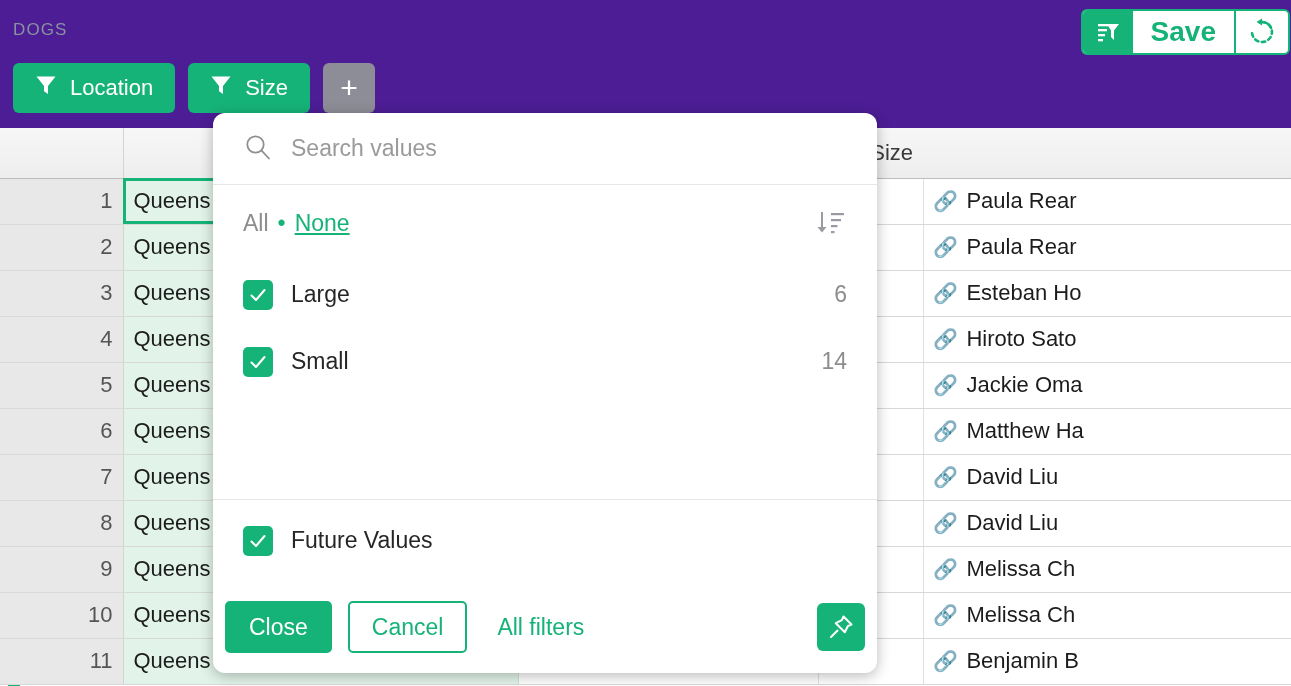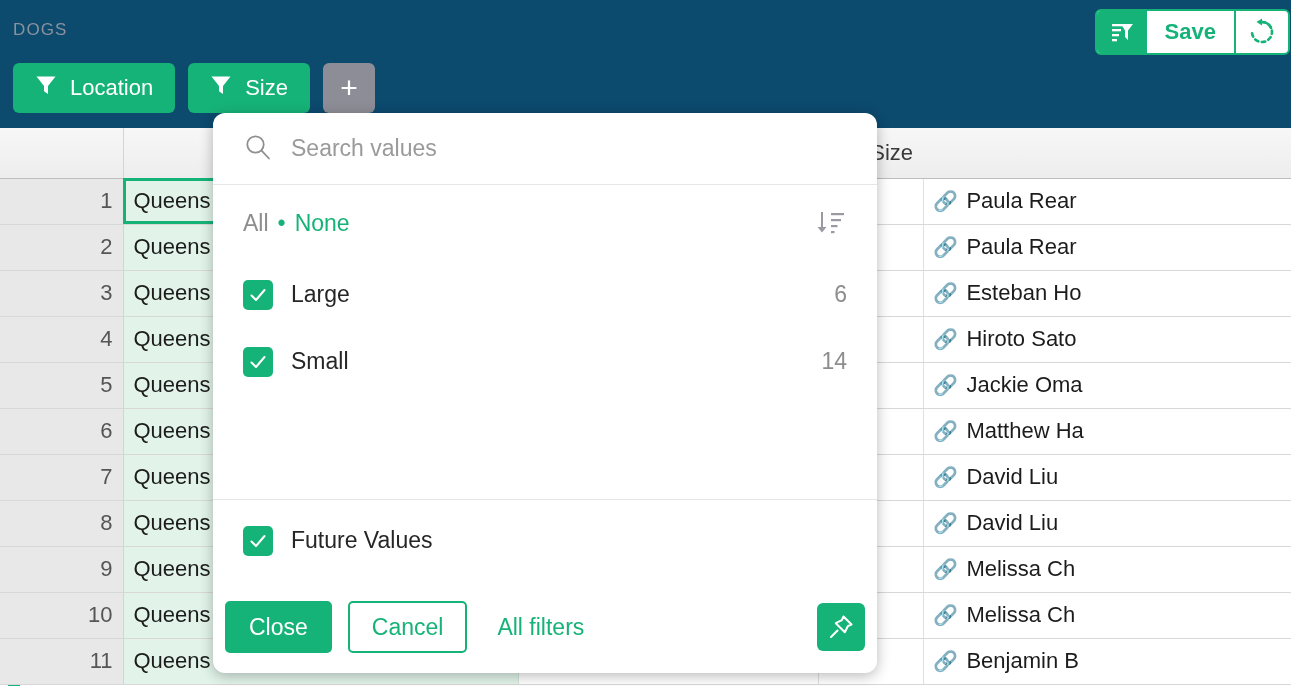--- a/index.html
+++ b/index.html
@@ -2,21 +2,21 @@
 <html><head>
 <meta charset="utf-8">
 <style>
   * { box-sizing: border-box; margin: 0; padding: 0; }
   html, body {
     width: 1291px; height: 686px;
     overflow: hidden;
     background: #ffffff;
     font-family: "Liberation Sans", sans-serif;
   }
-  #root { position: relative; width: 1291px; height: 686px; background: #0c4a6e; }
+  #root { position: relative; width: 1291px; height: 686px; background: #4c1d95; }
 
   
   .page-title {
     position: absolute; left: 13px; top: 20px;
     font-size: 17px; letter-spacing: 1.1px;
     color: #8a92a0; font-weight: 400;
   }
 
   .save-group {
     position: absolute; right: 1px; top: 9px;
@@ -24,21 +24,21 @@
     border: 2px solid #16b378; border-radius: 6px;
     overflow: hidden; background: #fff;
   }
   .save-icon-btn {
     width: 50px; background: #16b378;
     display: flex; align-items: center; justify-content: center;
     cursor: pointer;
   }
   .save-label {
     display: flex; align-items: center; justify-content: center;
-    padding: 4px 18px; color: #16b378; font-size: 22px; font-weight: bold;
+    padding: 4px 18px; color: #16b378; font-size: 28px; font-weight: bold;
     cursor: pointer;
   }
   .save-reset-btn {
     width: 54px; border-left: 2px solid #16b378;
     display: flex; align-items: center; justify-content: center;
     cursor: pointer;
   }
 
   
   .filter-bar { position: absolute; left: 13px; top: 63px; display: flex; gap: 13px; align-items: center; }
@@ -105,21 +105,21 @@
     font-family: "Liberation Sans", sans-serif; flex: 1; background: transparent;
   }
   .panel-search input::placeholder { color: #9a9a9a; }
 
   .panel-allnone {
     height: 76px; display: flex; align-items: center;
     padding: 0 30px; flex: none; font-size: 23px;
   }
   .an-all  { color: #8d8d8d; cursor: pointer; }
   .an-dot  { color: #16b378; margin: 0 9px; }
-  .an-none { color: #16b378; cursor: pointer; }
+  .an-none { color: #16b378; cursor: pointer; text-decoration: underline; }
   .sort-btn { margin-left: auto; cursor: pointer; display: flex; align-items: center; }
 
   .panel-list { flex: 1; overflow: hidden; padding: 0 30px; text-align: center; }
   .opt-row {
     height: 67px; display: flex; align-items: center; gap: 18px;
     font-size: 23px; color: #262626; cursor: pointer;
   }
   .opt-count { margin-left: auto; color: #8d8d8d; font-size: 23px; }
 
   .cbx {

